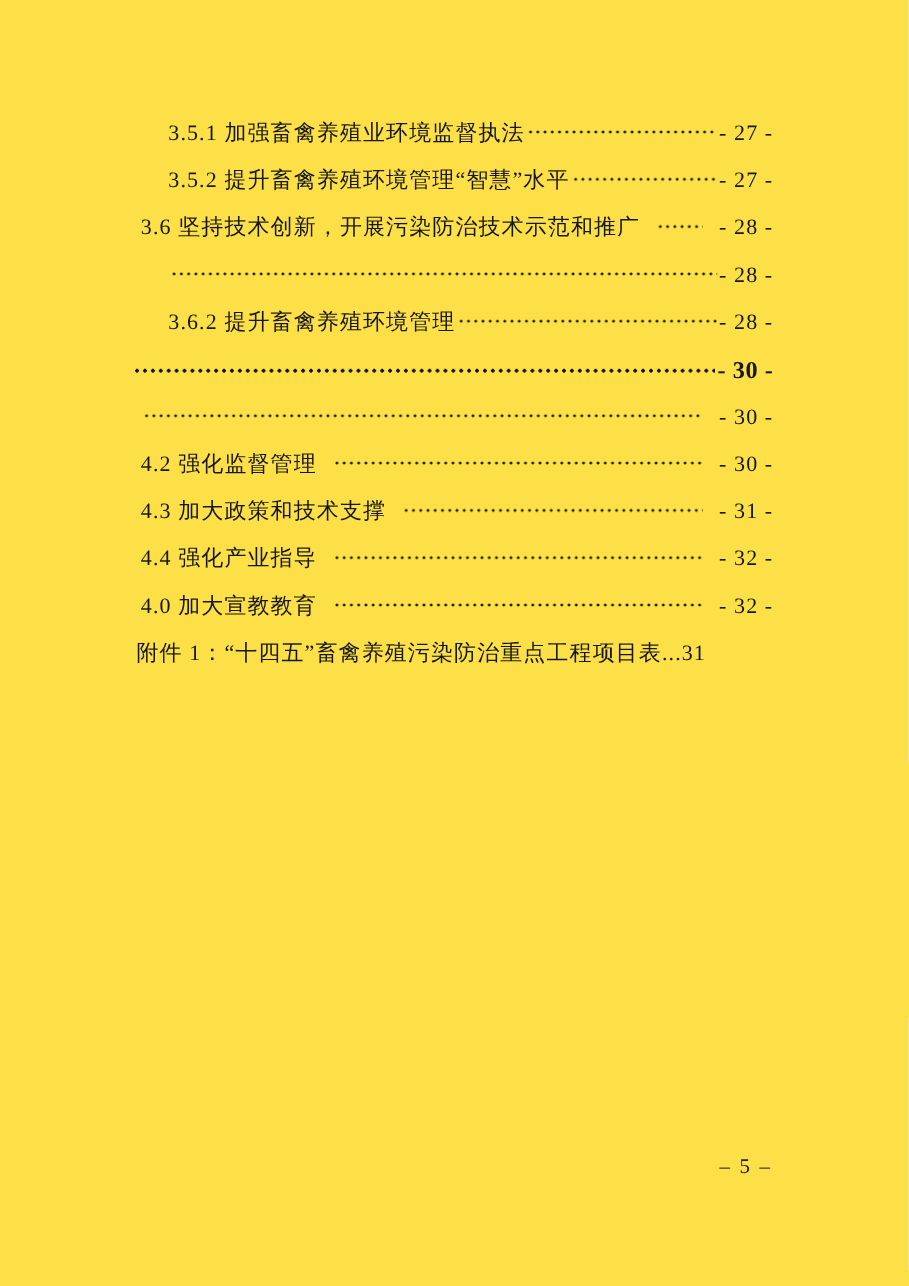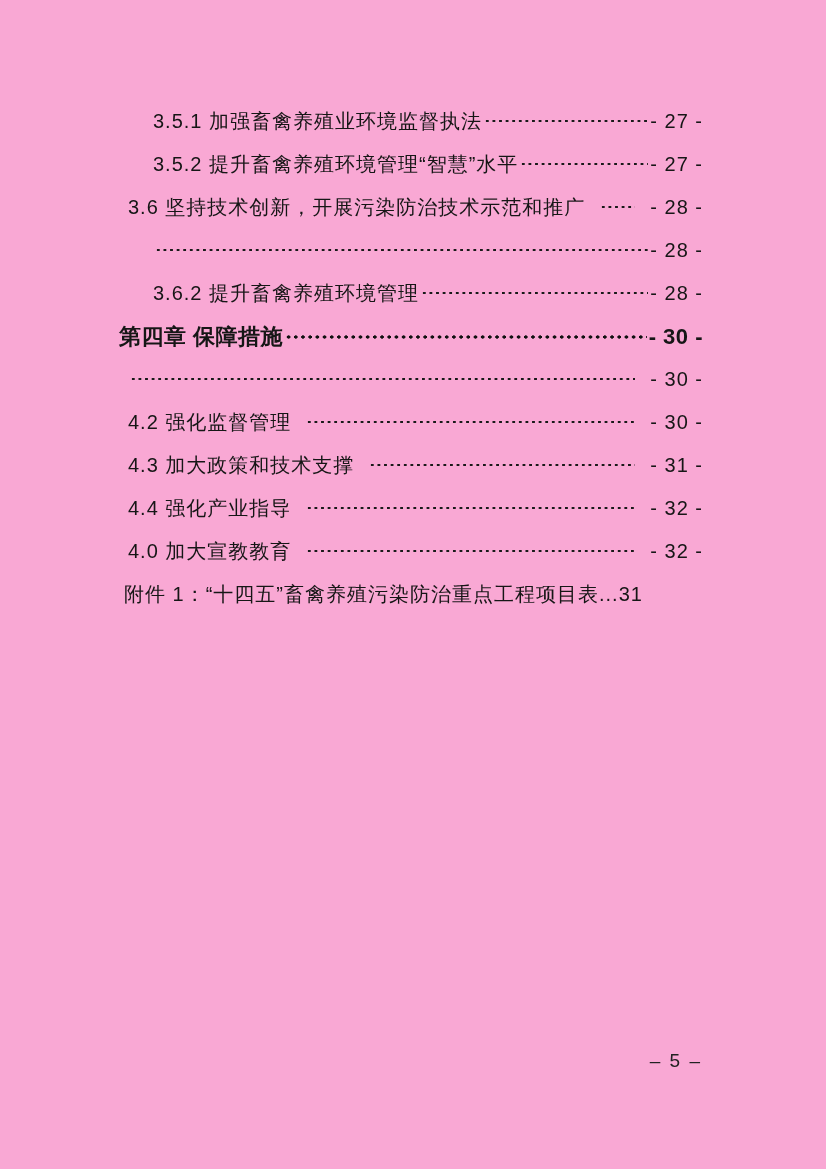--- a/index.html
+++ b/index.html
@@ -1,22 +1,22 @@
 <!DOCTYPE html>
 <html><head>
 <meta charset="utf-8">
 <style>
   html, body { margin: 0; padding: 0; background: #e8e8e8; }
   .page {
     position: relative;
     width: 826px;
     height: 1169px;
     margin: 0 auto;
-    background: #f9a8d4;
-    font-family: Liberation Sans, sans-serif;
+    background: #fde047;
+    font-family: Liberation Serif, serif;
     color: #161616;
     overflow: hidden;
     text-align: center;
   }
   .toc {
     position: absolute;
     left: 119px;
     right: 123px;
     top: 100px;
   }
@@ -91,21 +91,20 @@
       <span class="pageno">- 28 -</span>
     </div>
 
     <div class="row lv3">
       <span class="label">3.6.2 提升畜禽养殖环境管理</span>
       <span class="leader"></span>
       <span class="pageno">- 28 -</span>
     </div>
 
     <div class="row lv1">
-      <span class="label">第四章 保障措施</span>
       <span class="leader"></span>
       <span class="pageno">- 30 -</span>
     </div>
 
     <div class="row lv2">
       <span class="leader"></span>
       <span class="pageno">- 30 -</span>
     </div>
 
     <div class="row lv2">

